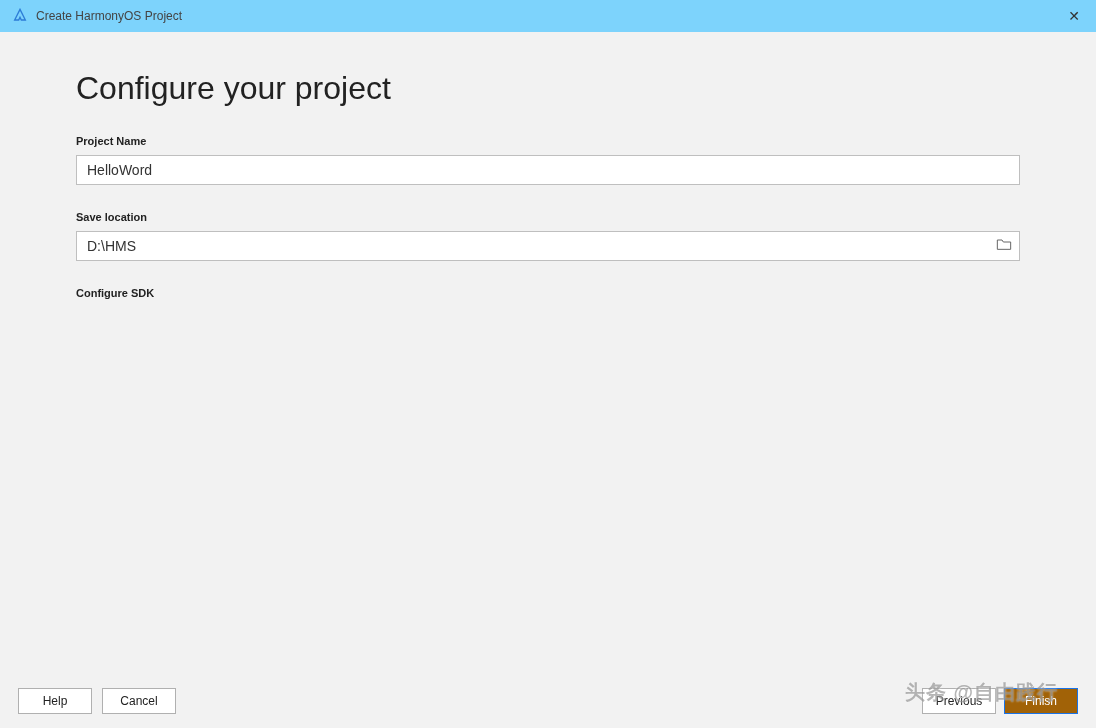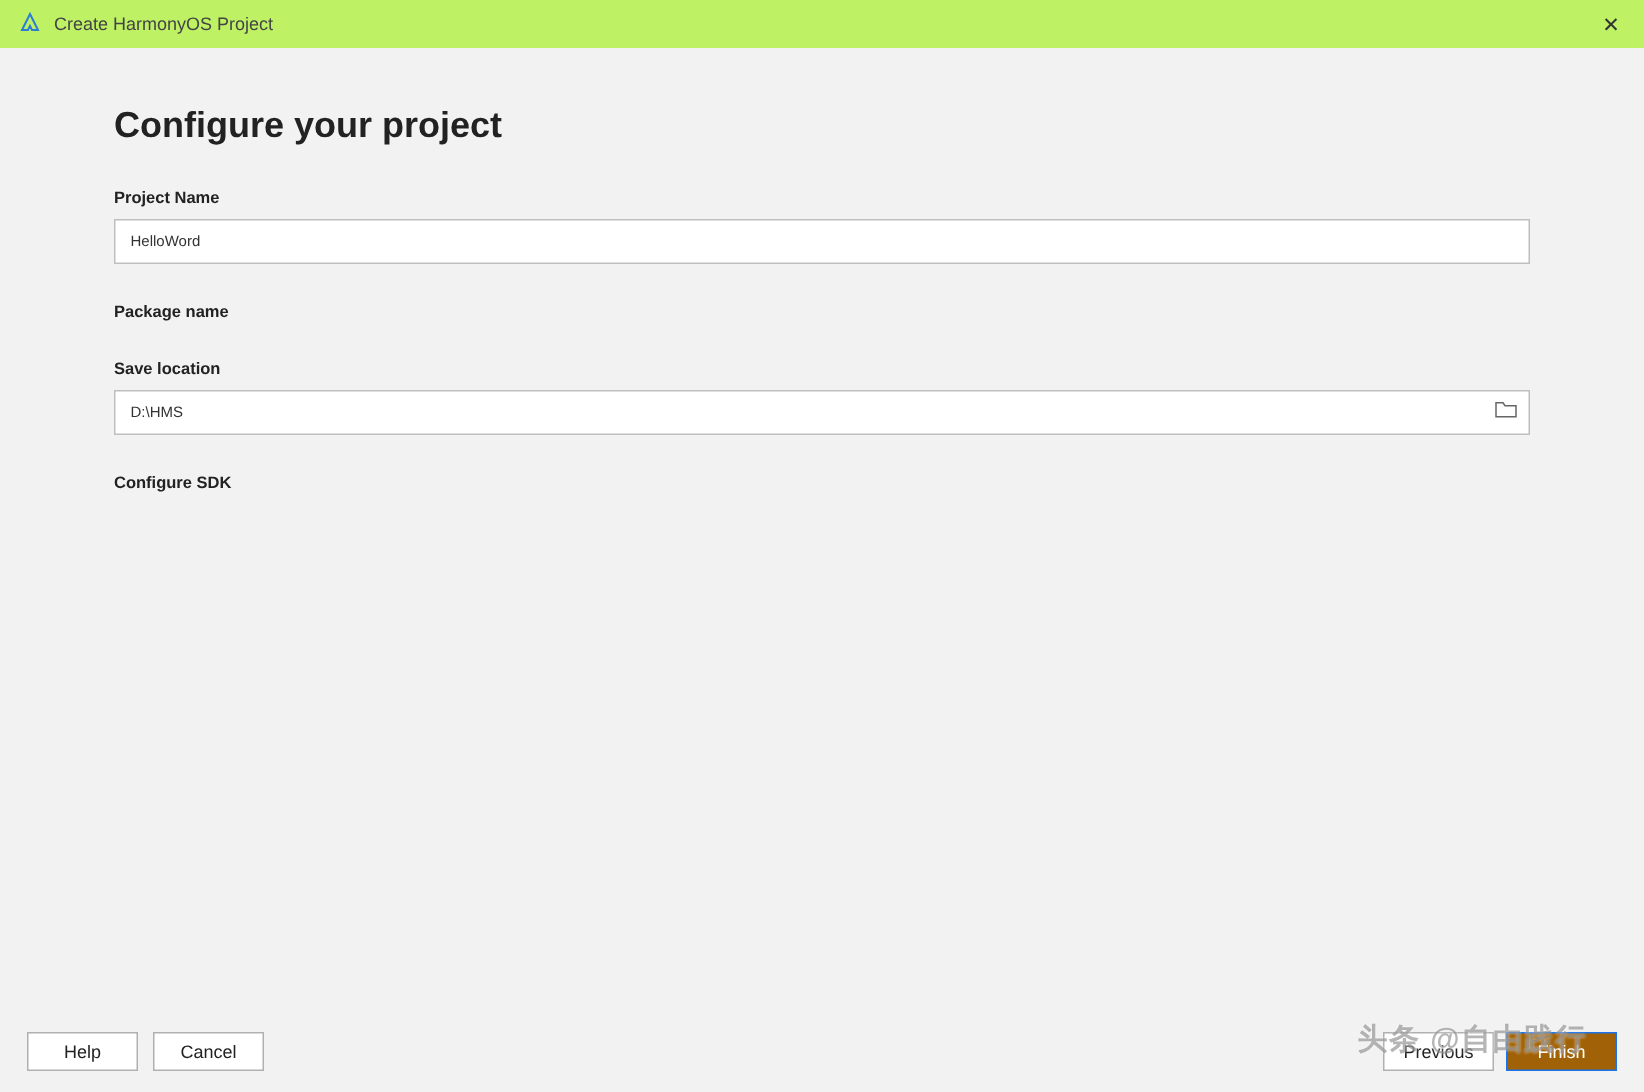--- a/index.html
+++ b/index.html
@@ -13,21 +13,21 @@
       height: 728px;
       background: #f2f2f2;
       position: relative;
       overflow: hidden;
     }
     .titlebar {
       height: 32px;
       display: flex;
       align-items: center;
       padding: 0 12px;
-      background: #bef264;
+      background: #7dd3fc;
     }
     .titlebar .logo {
       width: 16px;
       height: 16px;
       margin-right: 8px;
       display: flex;
       align-items: center;
       justify-content: center;
     }
     .titlebar .title {
@@ -39,42 +39,42 @@
       font-size: 14px;
       color: #333;
       width: 20px;
       text-align: center;
       cursor: pointer;
     }
     .content {
       padding: 38px 76px 0 76px;
     }
     .heading {
-      font-size: 24px;
-      font-weight: 700;
+      font-size: 32px;
+      font-weight: 400;
       color: #222;
       margin-bottom: 28px;
     }
     .form-group {
       margin-bottom: 26px;
     }
     .form-label {
       display: block;
       font-size: 11px;
       font-weight: 600;
       color: #222;
       margin-bottom: 8px;
     }
     .form-input {
       width: 100%;
       height: 30px;
       border: 1px solid #bfbfbf;
       background: #fff;
       padding: 0 10px;
-      font-size: 10px;
+      font-size: 14px;
       color: #333;
       outline: none;
     }
     .input-with-icon {
       position: relative;
     }
     .input-with-icon .form-input {
       padding-right: 34px;
     }
     .input-with-icon .trailing-icon {
@@ -163,21 +163,20 @@
 
 <div class="content">
   <h1 class="heading">Configure your project</h1>
 
   <div class="form-group">
     <label class="form-label">Project Name</label>
     <input class="form-input" type="text" value="HelloWord" style="">
   </div>
 
   <div class="form-group">
-    <label class="form-label">Package name</label>
   </div>
 
   <div class="form-group">
     <label class="form-label">Save location</label>
     <div class="input-with-icon">
       <input class="form-input" type="text" value="D:\HMS" style="">
       <span class="trailing-icon">
         <svg width="16" height="14" viewBox="0 0 24 20">
           <path d="M2 4 L9 4 L11 7 L22 7 L22 18 L2 18 Z" fill="none" stroke="#666" stroke-width="1.5"></path>
         </svg>

